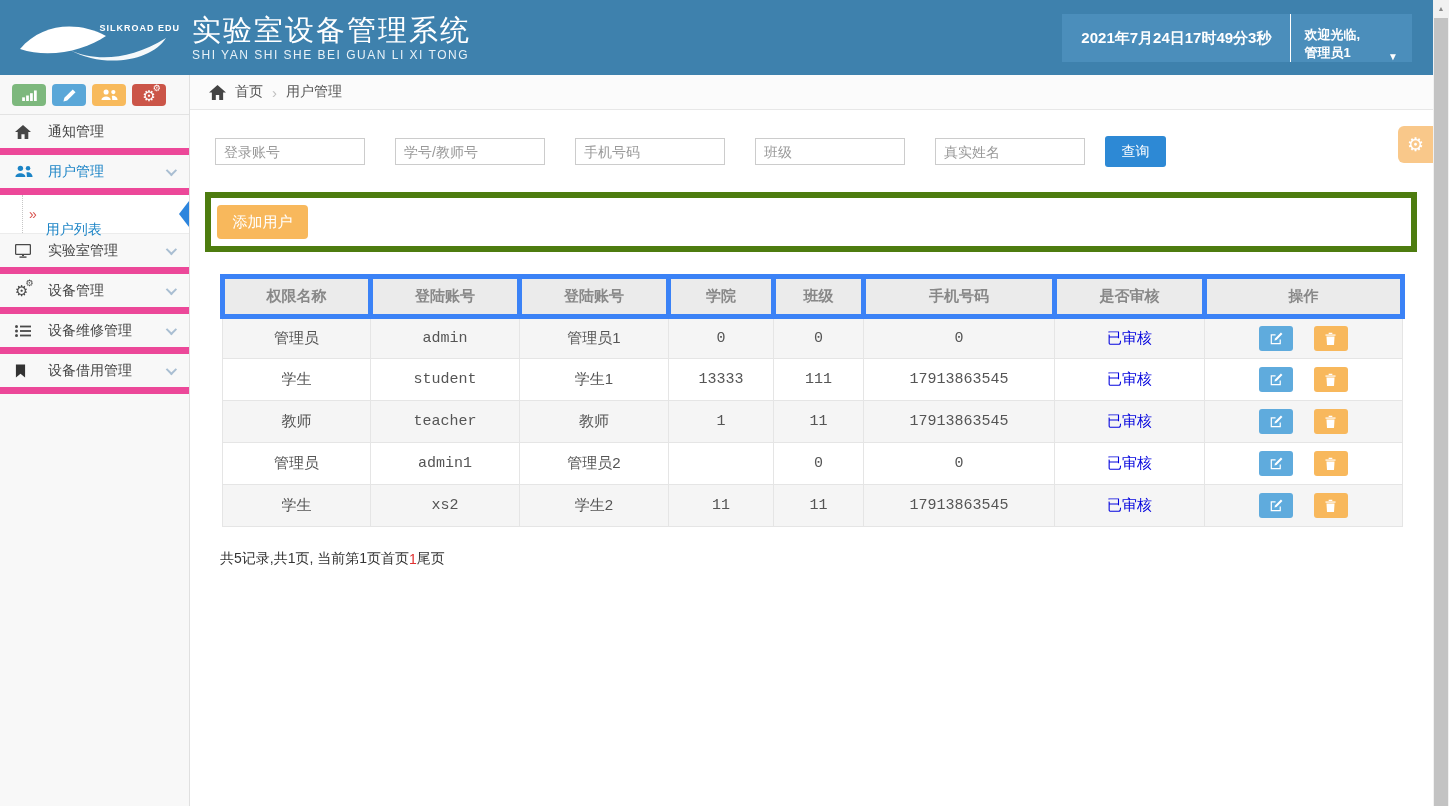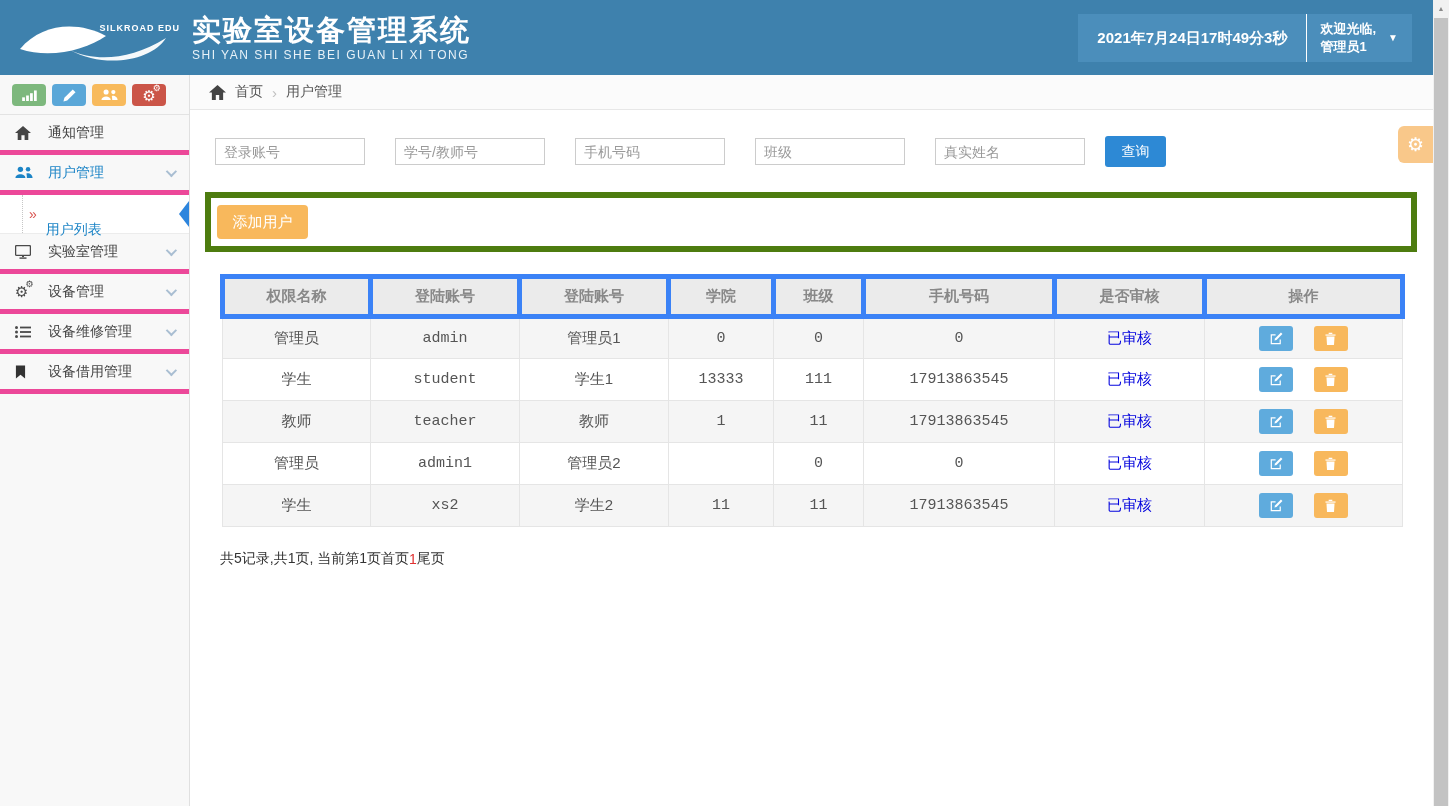--- a/index.html
+++ b/index.html
@@ -7,35 +7,35 @@
   .page {
     position:relative; width:1449px; height:806px; background:#fff; overflow:hidden;
     font-family:"Liberation Sans","DejaVu Sans",sans-serif;
   }
   
   .header { display:flex; align-items:center; height:75px; background:#3e81ad; padding-left:18px; }
   .logo-wrap { position:relative; width:152px; height:54px; flex:none; }
   .logo-wrap svg { position:absolute; left:0; top:6px; }
   .brand-small { position:absolute; right:-10px; top:12px; font-size:9px; letter-spacing:1px; color:#fff; font-weight:bold; }
   .brand-text { margin-left:22px; color:#fff; }
-  .brand-title { font-size:29px; font-weight:bold; letter-spacing:2px; line-height:32px; }
+  .brand-title { font-size:29px; font-weight:normal; letter-spacing:2px; line-height:32px; }
   .brand-sub { font-size:12px; letter-spacing:1.5px; color:#e8f2f8; margin-top:2px; }
   .header-right { margin-left:auto; margin-right:37px; display:flex; height:48px; background:#4b8ebb; }
   .date-box { padding:0 19px; line-height:48px; font-size:15px; font-weight:bold; color:#fff; border-right:1px solid #ffffff; }
-  .welcome-box { display:flex; align-items:center; padding:0 14px 0 13px; color:#fff; cursor:pointer; }
+  .welcome-box { display:flex; align-items:flex-end; padding:0 14px 0 13px; color:#fff; cursor:pointer;gap:16px; }
   .welcome-lines { font-size:13px; font-weight:bold; line-height:18px; }
   .welcome-caret { font-size:10px; margin-left:12px; color:#fff; }
   
   .layout { display:flex; height:731px; }
   .sidebar { width:190px; flex:none; background:#f8f8f8; border-right:1px solid #e0e0e0; }
   .quick-row { display:flex; gap:6px; padding:9px 10px 8px 12px; border-bottom:1px solid #e3e3e3; }
   .qbtn { width:34px; height:22px; border-radius:4px; border:none; color:#fff; display:flex; align-items:center; justify-content:center; cursor:pointer; font-size:13px; line-height:1; }
   .qbtn svg { display:block; }
   .q-green { background:#7db87d; } .q-blue { background:#5aa7d8; } .q-orange { background:#f8ba5c; } .q-red { background:#cb5548; }
-  .menu-item { height:40px; display:flex; align-items:center; padding:0 15px; border-bottom:5px solid #ec4899; color:#454545; font-size:14px; position:relative; cursor:pointer; }
+  .menu-item { height:40px; display:flex; align-items:center; padding:0 15px; border-bottom:7px solid #ec4899; color:#454545; font-size:14px; position:relative; cursor:pointer; }
   .mi-icon { width:22px; margin-right:11px; color:#4a4a4a; display:flex; align-items:center; font-size:15px; line-height:1; }
   .mi-icon svg { display:block; }
   .menu-item.active, .menu-item.active .mi-icon { color:#1c84c6; }
   .chev { margin-left:auto; width:8px; height:8px; border-right:2px solid #a9bed2; border-bottom:2px solid #a9bed2; transform:rotate(45deg) translateY(-2px); }
   .submenu-item { height:39px; background:#fff; display:flex; align-items:center; border-bottom:1px solid #ececec; position:relative; padding-left:22px; cursor:pointer; }
   .submenu-item::before { content:""; position:absolute; left:22px; top:0; bottom:0; border-left:1px dotted #c6c6c6; }
   .submenu-marker { color:#d9534f; font-size:14px; margin-left:7px; z-index:1; }
   .submenu-label { color:#1c84c6; font-size:14px; margin-left:9px;margin-top:32px; }
   .submenu-tri { position:absolute; right:0; top:50%; transform:translateY(-50%); width:0; height:0; border-top:13px solid transparent; border-bottom:13px solid transparent; border-right:10px solid #2d85dd; }
   .dbl-gear { position:relative; display:inline-block; }

